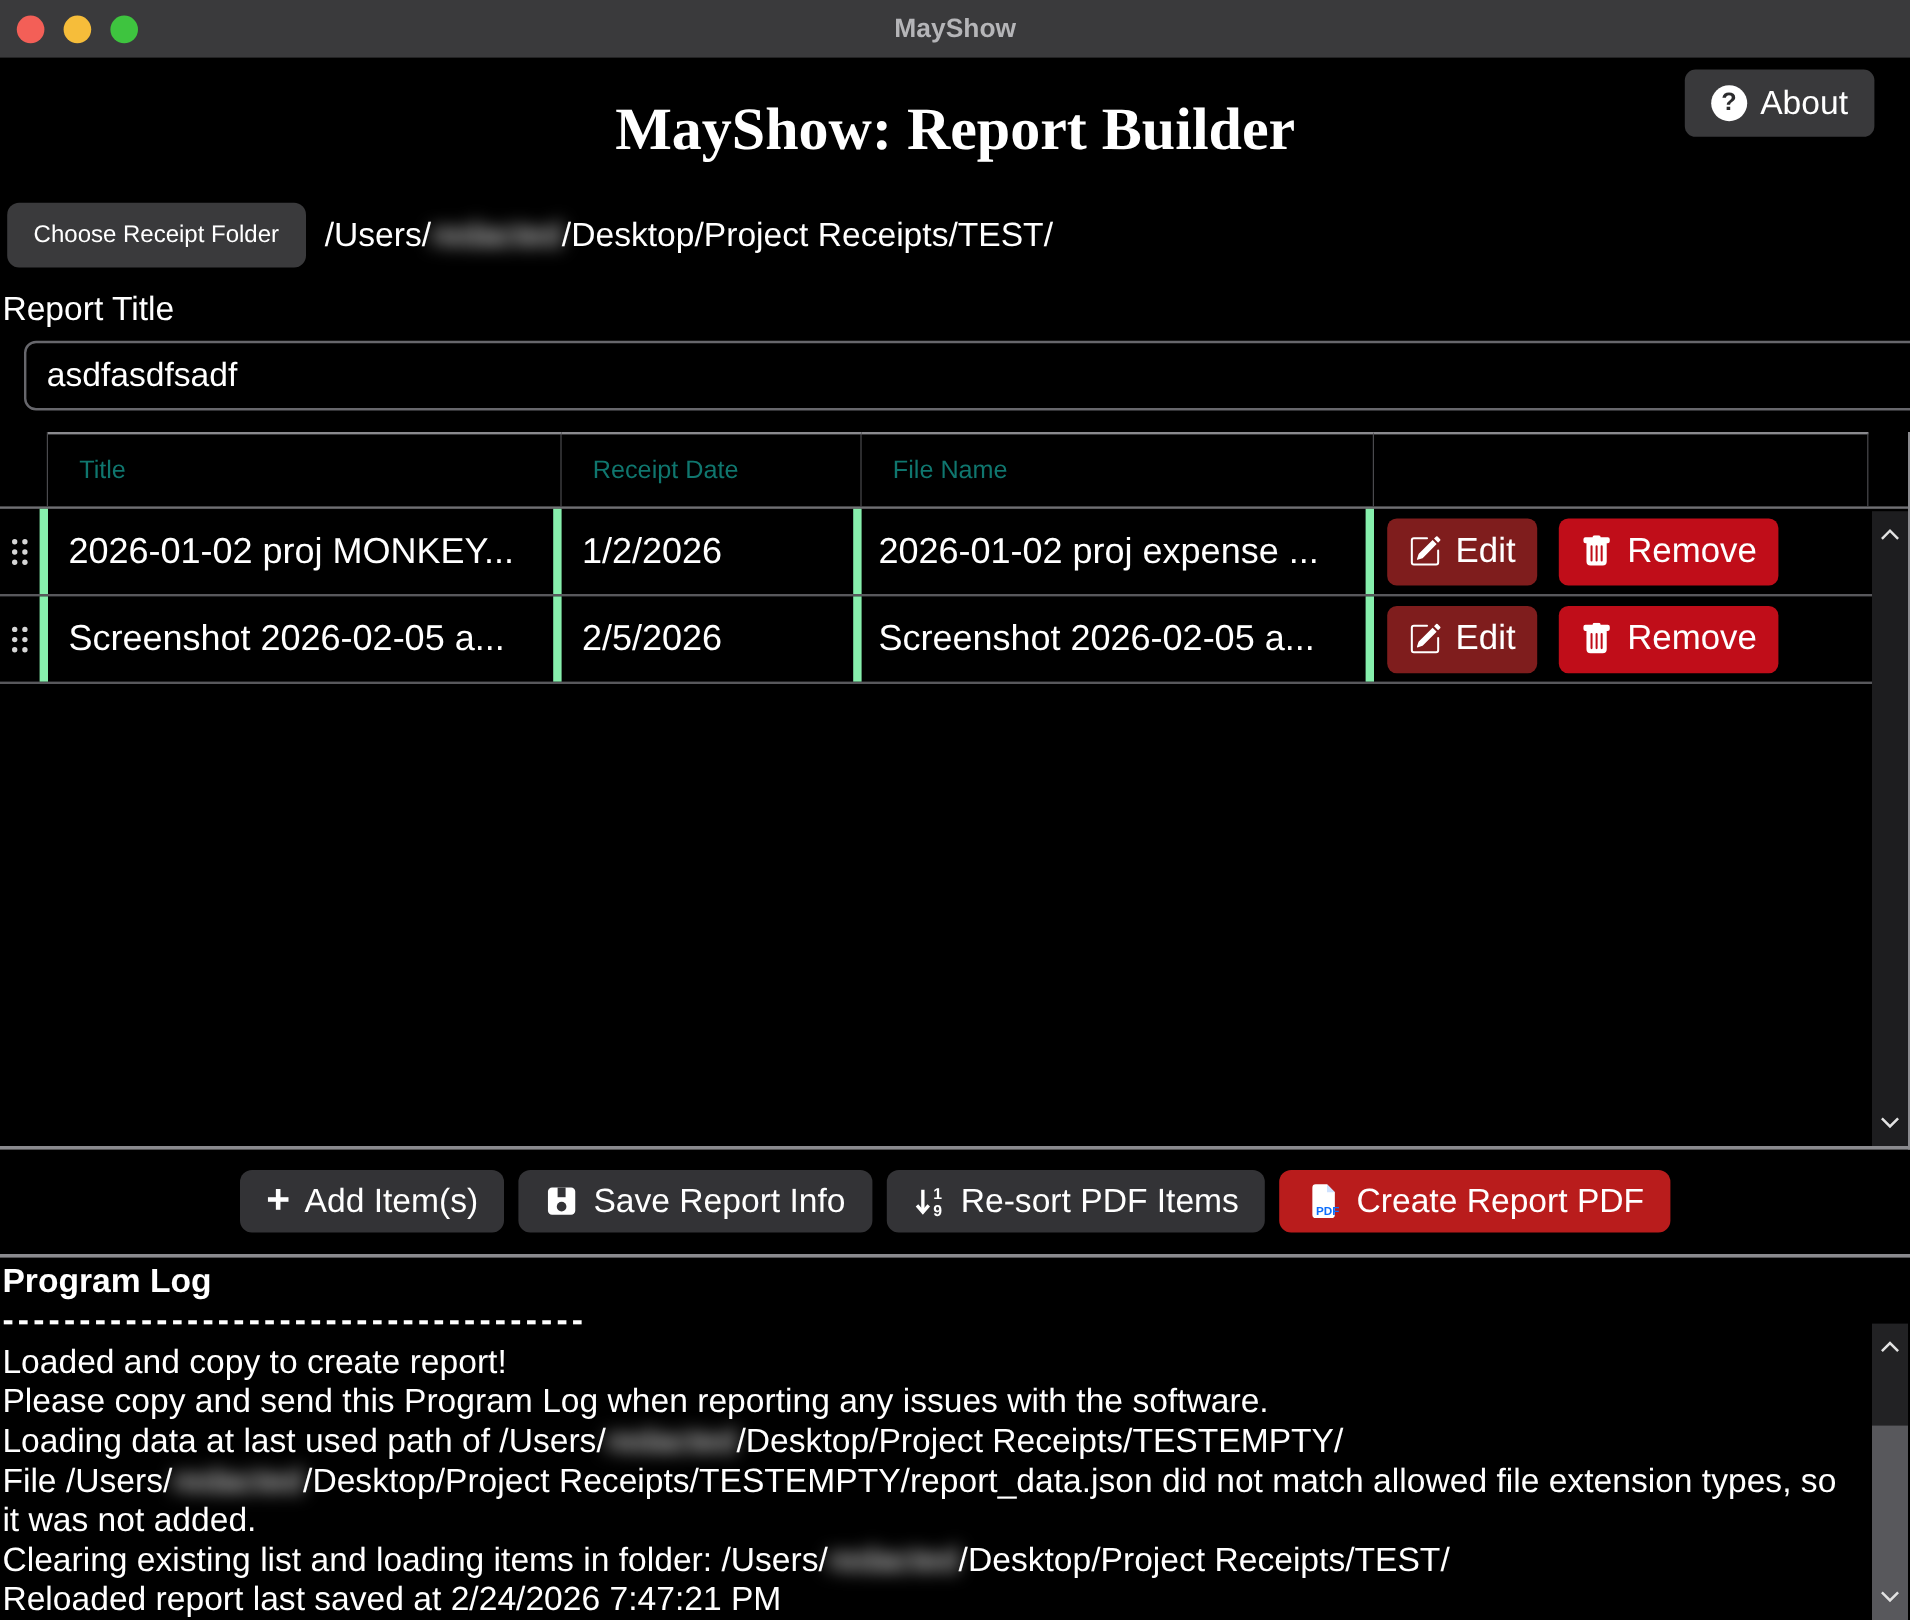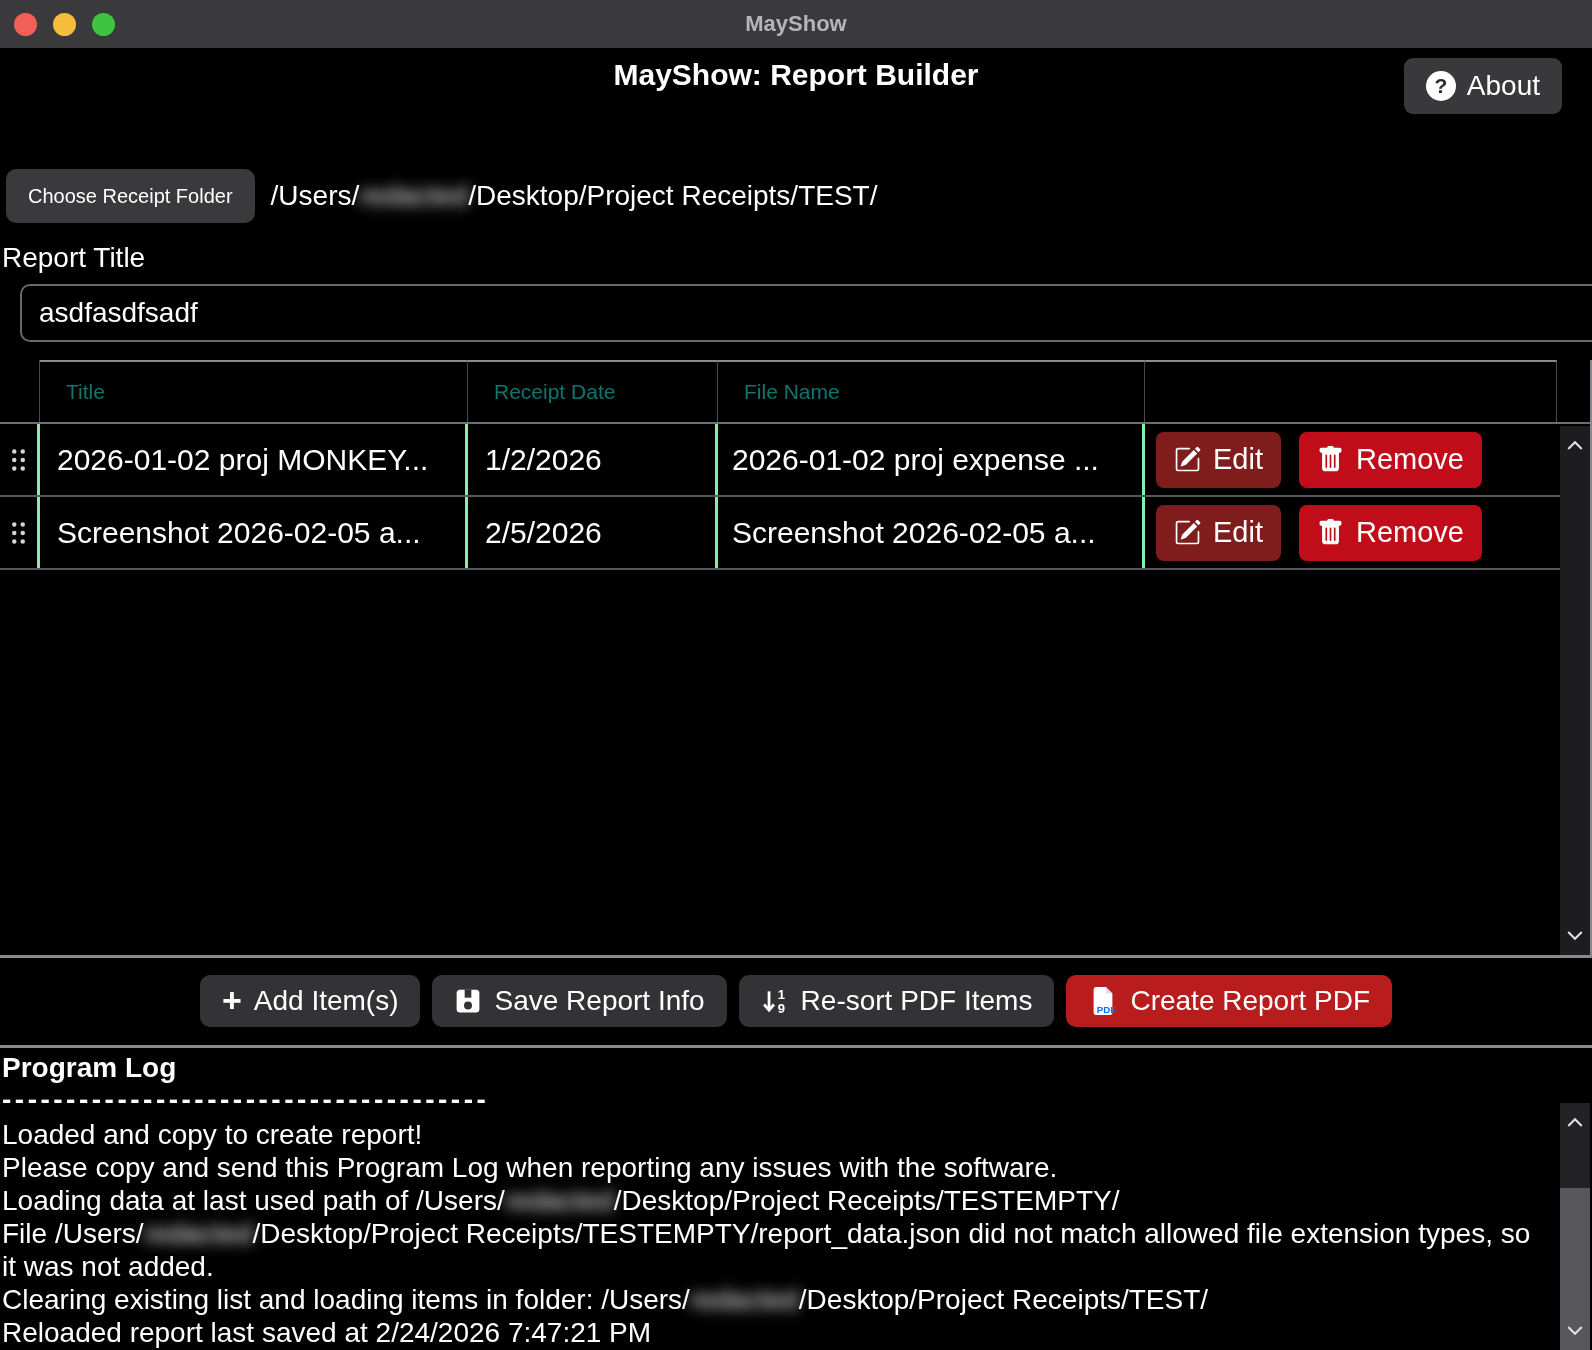--- a/index.html
+++ b/index.html
@@ -11,21 +11,21 @@
   
   .titlebar { height:48px; background:#3a3a3c; flex:0 0 auto; position:relative;
               display:flex; align-items:center; justify-content:center; }
   .traffic { position:absolute; left:14px; top:13px; display:flex; gap:16px; }
   .tl { width:23px; height:23px; border-radius:50%; }
   .tl.red{ background:#f35f57; } .tl.yellow{ background:#f6bd3a; } .tl.green{ background:#3ec43f; }
   .win-title { font-size:22px; font-weight:bold; color:#b5b5b8; }
 
   
   .hdr { position:relative; height:118px; flex:0 0 auto; }
-  .page-title { text-align:center; font-size:30px; font-weight:bold; padding-top:10px; }
+  .page-title { text-align:center; font-size:50px; font-weight:bold; padding-top:30px;font-family:Liberation Serif, serif; }
   .about-btn { position:absolute; right:30px; top:10px; height:56px; background:#39393b;
                border:none; border-radius:9px; color:#fff; font-size:28px;
                display:flex; align-items:center; gap:11px; padding:0 22px; cursor:pointer;
                font-family:inherit; }
   .q-circle { width:30px; height:30px; border-radius:50%; background:#fff; color:#2b2b2d;
               font-weight:bold; font-size:21px; display:flex; align-items:center; justify-content:center; }
 
   
   .folder-row { display:flex; align-items:center; gap:16px; margin:2px 0 0 6px; height:56px; flex:0 0 auto;}
   .choose-btn { background:#3a3a3c; border:none; border-radius:10px; color:#fff; font-size:20px;
@@ -44,21 +44,21 @@
                 border-bottom:3px solid #8a8a8e; border-right:2px solid #8a8a8e; }
   .tbl-header, .tbl-row { display:grid; grid-template-columns:40px 428px 250px 427px 1fr; padding-right:33px; }
   .tbl-header { height:64px; }
   .th { color:#0f766e; font-size:21px; display:flex; align-items:center; padding-left:26px;
         border-top:2px solid #8a8a8e; border-right:1px solid #4a4a4e; overflow:hidden; white-space:nowrap;}
   .th-grip { border-top:none; border-right:1px solid #4a4a4e; }
   .th-actions { border-top:2px solid #8a8a8e; }
   .tbl-header { border-bottom:2px solid #6f6f73; }
   .tbl-row { height:73px; border-bottom:2px solid #58585c; }
   .cell { display:flex; align-items:center; font-size:30px; white-space:nowrap; overflow:hidden;
-          border-right:3px solid #86efac; padding-left:17px; }
+          border-right:7px solid #86efac; padding-left:17px; }
   .cell-grip { justify-content:center; padding-left:0; cursor:grab; }
   .cell-file { padding-left:14px; }
   .cell-actions { border-right:none; gap:18px; padding-left:11px; }
   .btn-edit, .btn-remove { border:none; border-radius:8px; color:#fff; font-size:29px; height:56px;
                            display:flex; align-items:center; gap:12px; padding:0 18px; cursor:pointer;
                            font-family:inherit; }
   .btn-edit { background:#7f1d1d; }
   .btn-remove { background:#c00d19; }
 
   .tbl-scroll { position:absolute; top:66px; bottom:0; right:0; width:30px; background:#1d1d1f; }

